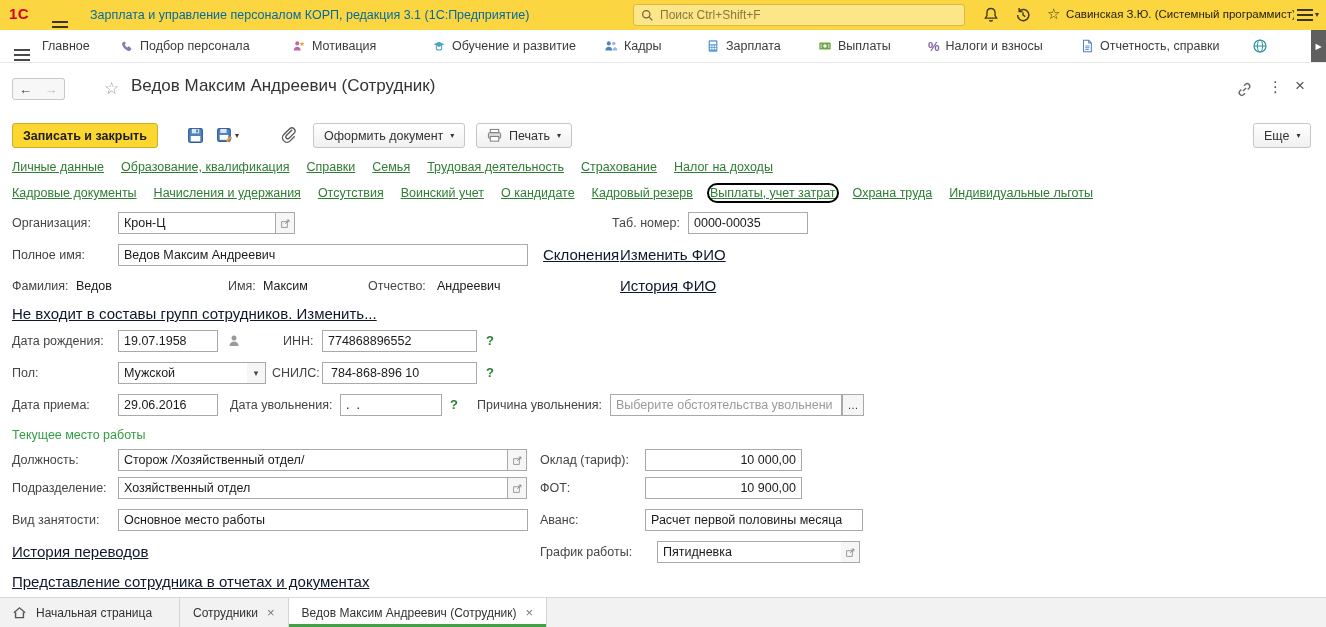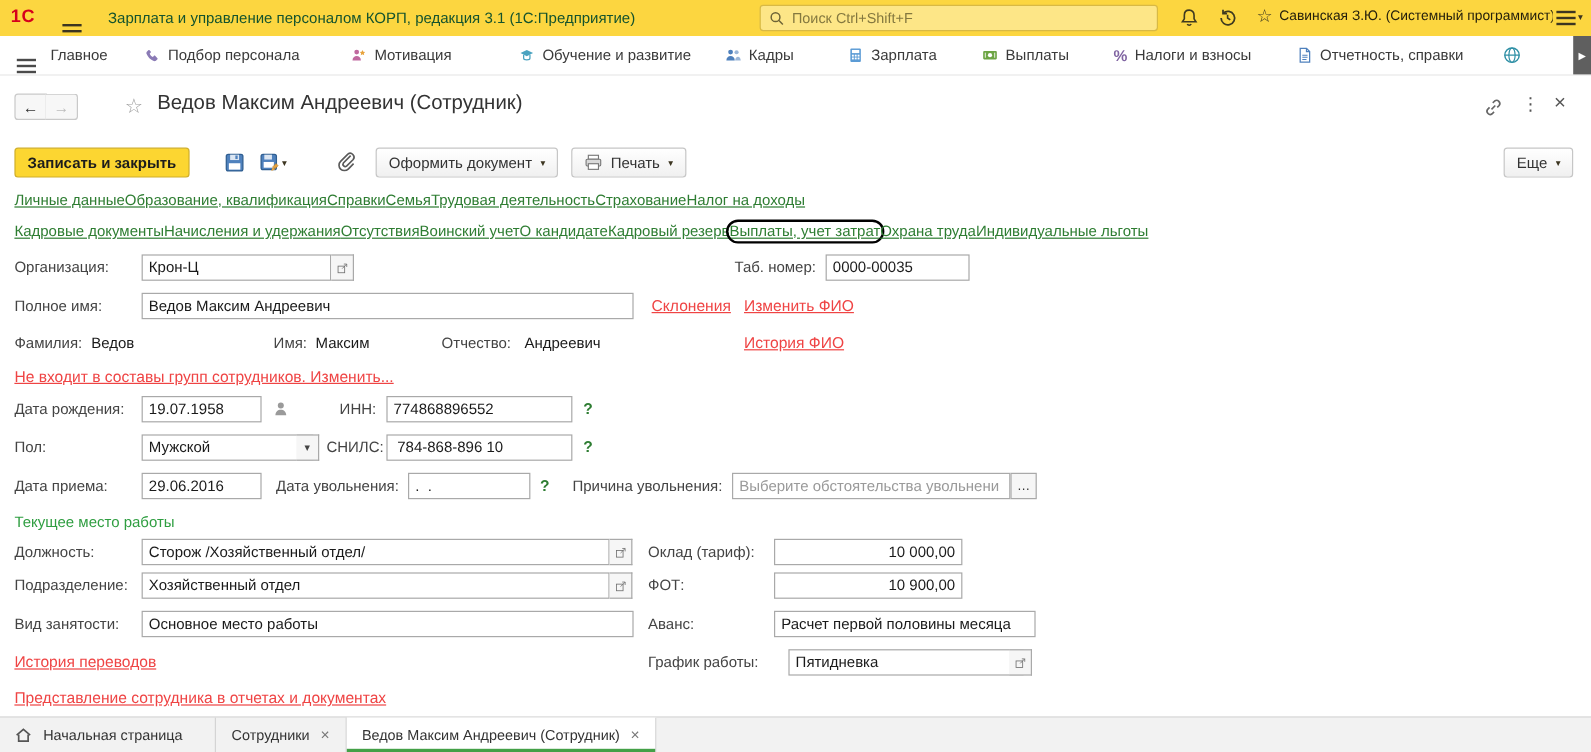--- a/index.html
+++ b/index.html
@@ -7,21 +7,21 @@
   body { font-family:"Liberation Sans","DejaVu Sans",sans-serif; }
   .page { position:relative; width:1326px; height:627px; background:#fff; overflow:hidden; color:#1a1a1a; }
 
   
   .titlebar { position:absolute; left:0; top:0; width:1326px; height:30px; background:#fcd640; }
   .logo { position:absolute; left:9px; top:5px; font-size:15px; font-weight:700; color:#d6001c; letter-spacing:0.5px; cursor:pointer; }
   .bars { position:relative; display:inline-block; width:16px; height:2px; background:#3c3520; }
   .bars::before, .bars::after { content:""; position:absolute; left:0; width:16px; height:2px; background:#3c3520; }
   .bars::before { top:-5px; } .bars::after { top:5px; }
   .tb-burger { position:absolute; left:52px; top:14px; cursor:pointer; }
-  .tb-title { position:absolute; left:90px; top:8px; font-size:12.5px; color:#14532d; white-space:nowrap; }
+  .tb-title { position:absolute; left:90px; top:8px; font-size:12.5px; color:#0369a1; white-space:nowrap; }
   .searchbox { position:absolute; left:633px; top:4px; width:332px; height:22px; background:#fde687; border:1px solid #d8b945; border-radius:3px; display:flex; align-items:center; gap:6px; padding:0 7px; cursor:text; }
   .search-ph { font-size:12px; color:#84783f; white-space:nowrap; }
   .tb-ico { position:absolute; top:6px; width:18px; height:18px; cursor:pointer; }
   .tb-star { position:absolute; top:5px; font-size:15px; color:#3f3a20; line-height:18px; cursor:pointer; }
   .tb-user { position:absolute; left:1066px; top:8px; width:228px; font-size:11.5px; color:#25200c; white-space:nowrap; overflow:hidden; cursor:pointer; }
   .tb-service { position:absolute; left:1297px; top:10px; display:flex; align-items:center; gap:2px; cursor:pointer; }
   .caret-glyph { font-size:8px; color:#3c3520; }
 
   
   .menubar { position:absolute; left:0; top:30px; width:1326px; height:33px; background:#fff; border-bottom:1px solid #e8e8e8; font-size:12.5px; color:#3a3a3a; }
@@ -40,34 +40,34 @@
   .hdr-ico { position:absolute; top:81px; cursor:pointer; }
   .kebab { position:absolute; left:1268px; top:78px; font-size:15px; color:#555; cursor:pointer; }
   .close-x { position:absolute; left:1295px; top:76px; font-size:17px; color:#555; cursor:pointer; }
 
   
   .btn { position:absolute; height:25px; border:1px solid #c6c6c6; background:linear-gradient(#ffffff,#f0f0f0); border-radius:3px; font-family:inherit; font-size:12.5px; color:#333; display:inline-flex; align-items:center; gap:7px; padding:0 10px; cursor:pointer; white-space:nowrap; }
   .btn-primary { background:#fcd631; border-color:#cfae2a; font-weight:700; color:#1c1c1c; }
   .icon-btn { position:absolute; background:none; border:none; padding:0; cursor:pointer; display:inline-flex; align-items:center; gap:2px; }
 
   
-  .nav-row { position:absolute; left:12px; display:flex; }
+  .nav-row { position:absolute; left:12px; display:flex; gap:17px; }
   .nlink { color:#2e7d32; text-decoration:underline; font-size:12.5px; cursor:pointer; white-space:nowrap; }
   .nlink.focused { outline:2px solid #000; outline-offset:1px;border-radius:7px; }
 
   
   .lbl { position:absolute; font-size:12.5px; color:#444; line-height:22px; height:22px; white-space:nowrap; }
   .inp { position:absolute; height:22px; border:1px solid #a9a9a9; font-family:inherit; font-size:12.5px; color:#1a1a1a; padding:0 5px; background:#fff; }
   .inp::placeholder { color:#9a9a9a; }
   .inp.num { text-align:right; }
   .fbtn { position:absolute; width:19px; height:22px; border:1px solid #a9a9a9; border-left:none; background:#f6f6f6; display:flex; align-items:center; justify-content:center; padding:0; cursor:pointer; }
   .caret-small { font-size:9px; color:#444; }
   .dots-btn { position:absolute; width:22px; height:22px; border:1px solid #a9a9a9; background:#f6f6f6; font-size:11px; color:#333; line-height:10px; cursor:pointer; padding:0; }
   .help { position:absolute; color:#2e7d32; font-weight:700; font-size:13px; line-height:22px; cursor:pointer; }
-  .flink { position:absolute; color:#ef4444; text-decoration:underline; font-size:13px; line-height:22px; cursor:pointer; white-space:nowrap; }
+  .flink { position:absolute; color:#0f172a; text-decoration:underline; font-size:15px; line-height:22px; cursor:pointer; white-space:nowrap; }
   .static-val { position:absolute; font-size:12.5px; color:#1a1a1a; line-height:22px; white-space:nowrap; }
   .section-hdr { position:absolute; left:12px; top:424px; color:#2f9e41; font-size:12.5px; line-height:22px; }
   .fld-ico { position:absolute; cursor:pointer; }
 
   
   .taskbar { position:absolute; left:0; top:597px; width:1326px; height:30px; background:#f2f2f2; border-top:1px solid #d8d8d8; display:flex; align-items:stretch; font-size:12px; color:#333; }
   .tb-home { display:flex; align-items:center; gap:9px; padding:0 14px 0 12px; width:180px; border-right:1px solid #d4d4d4; cursor:pointer; }
   .task-tab { display:flex; align-items:center; gap:9px; padding:0 13px; border-right:1px solid #d4d4d4; cursor:pointer; position:relative; white-space:nowrap; }
   .task-tab.active { background:#fff; }
   .task-tab.active::after { content:""; position:absolute; left:0; right:0; bottom:0; height:3px; background:#44a047; }

